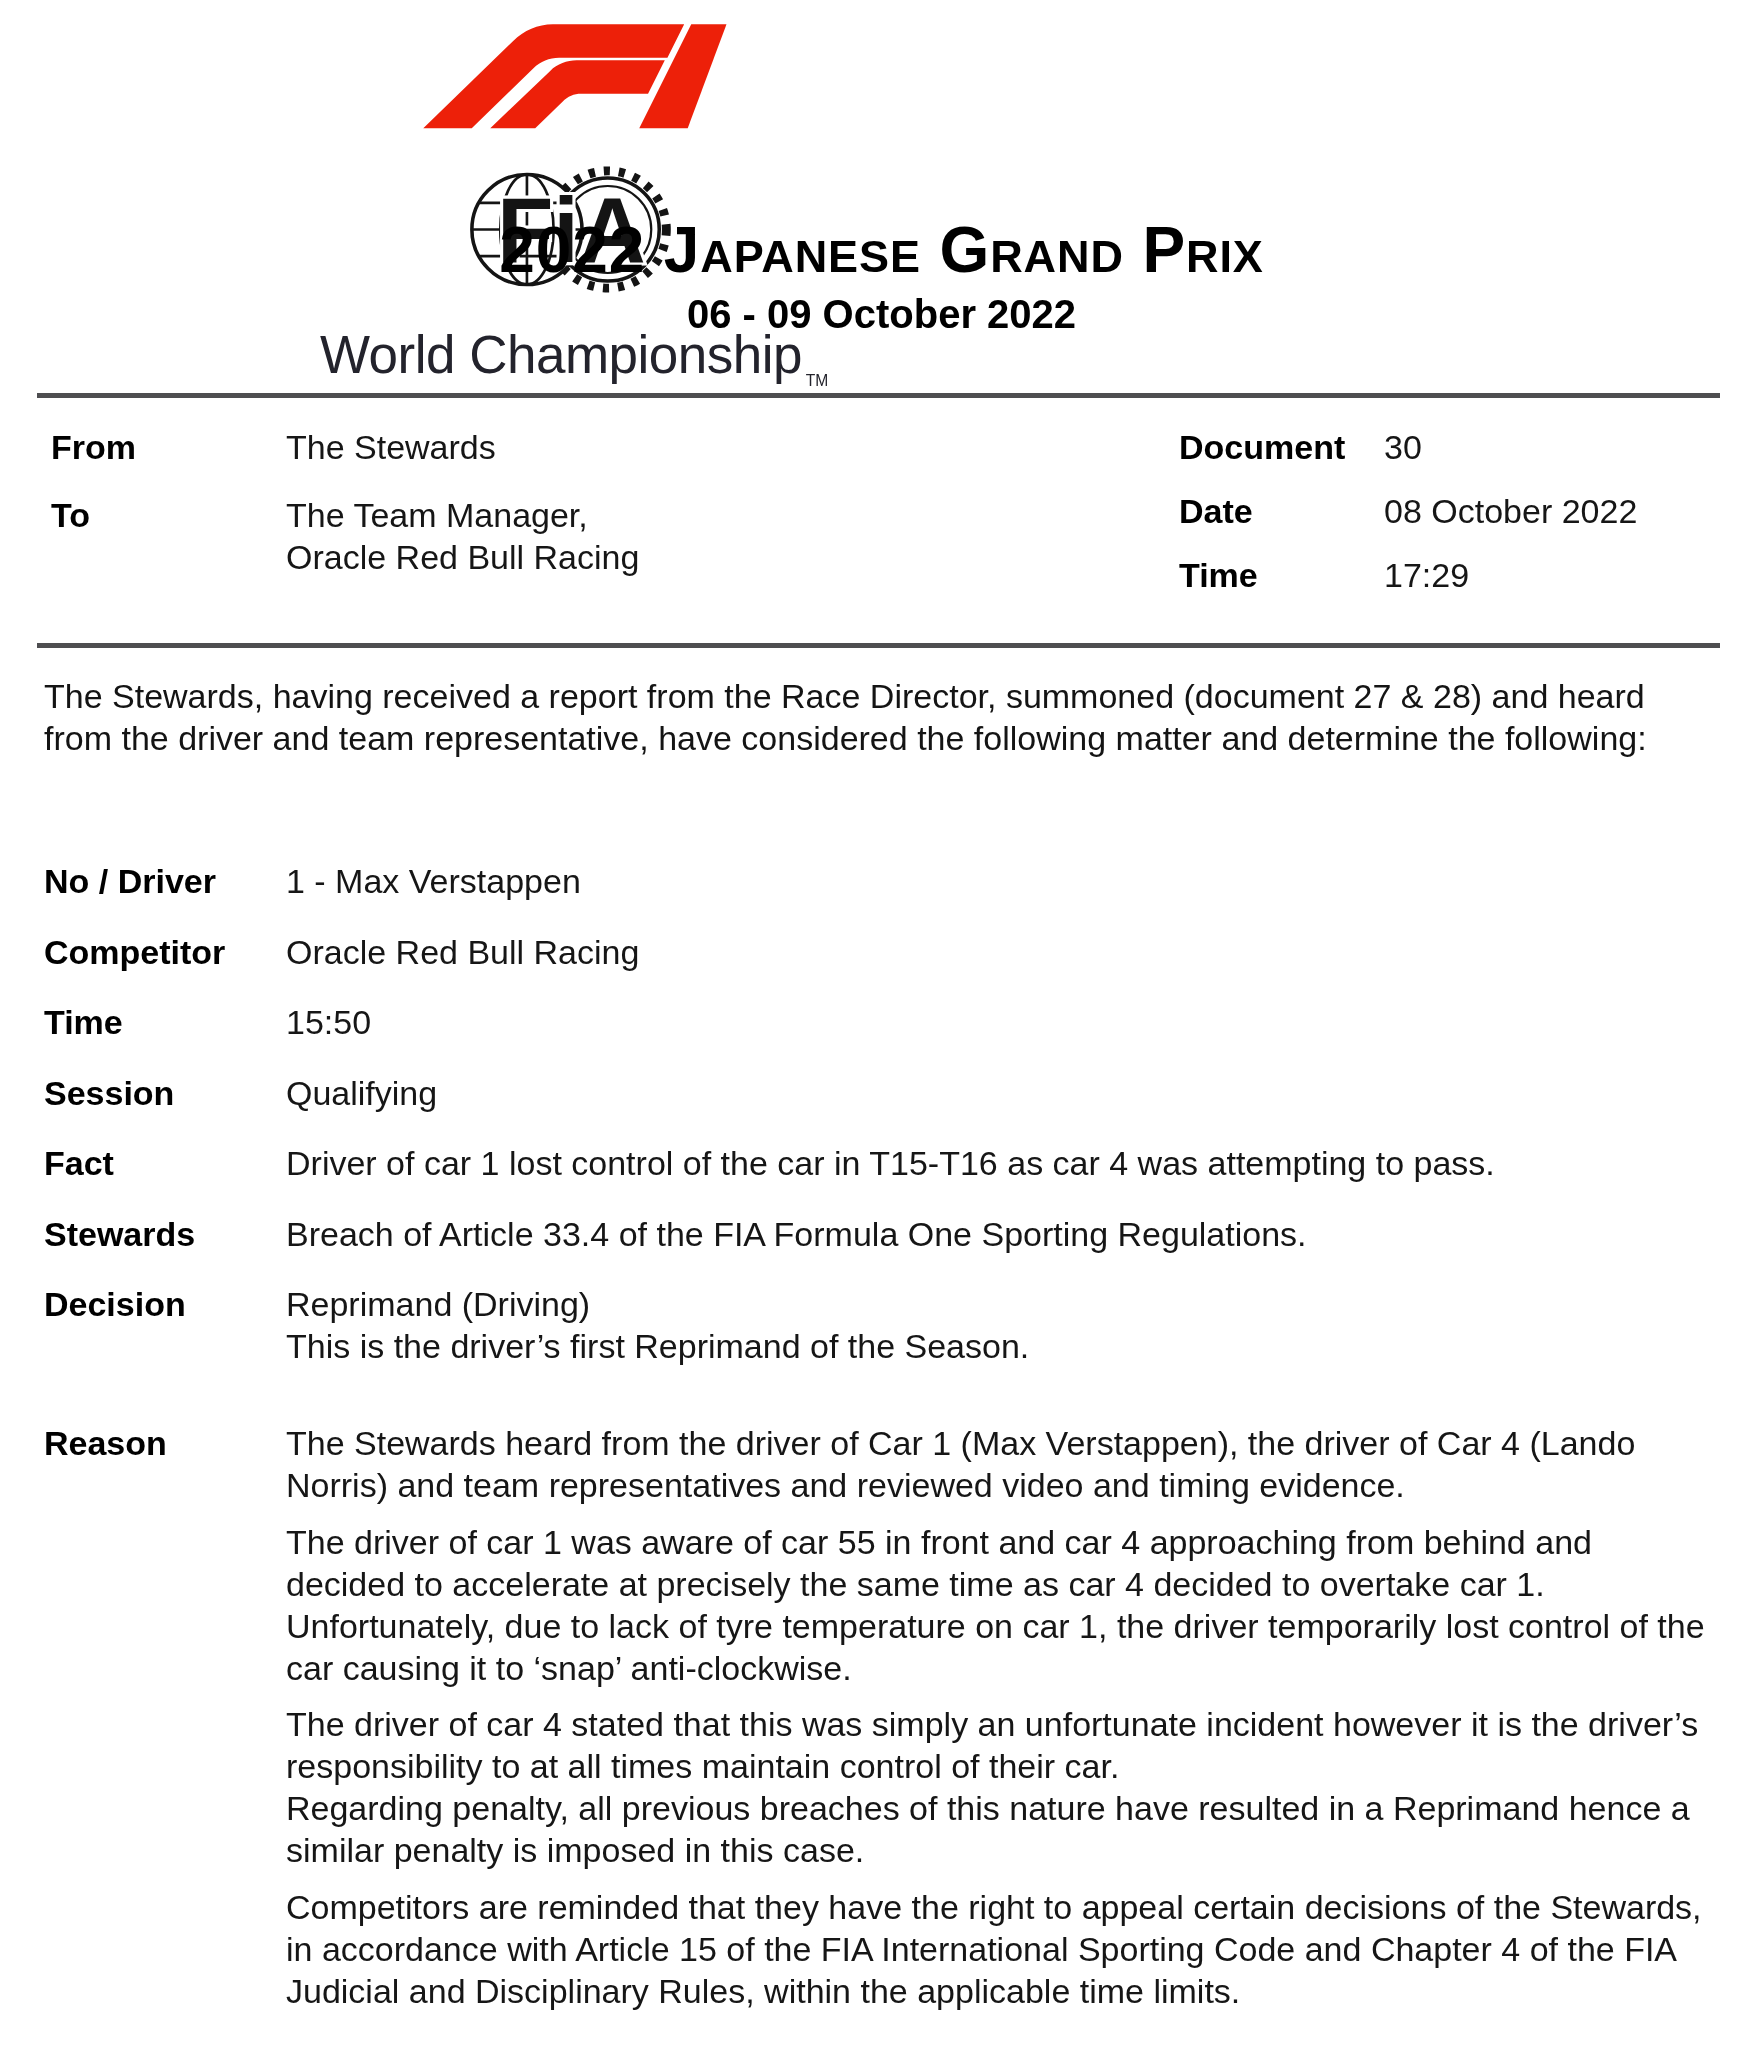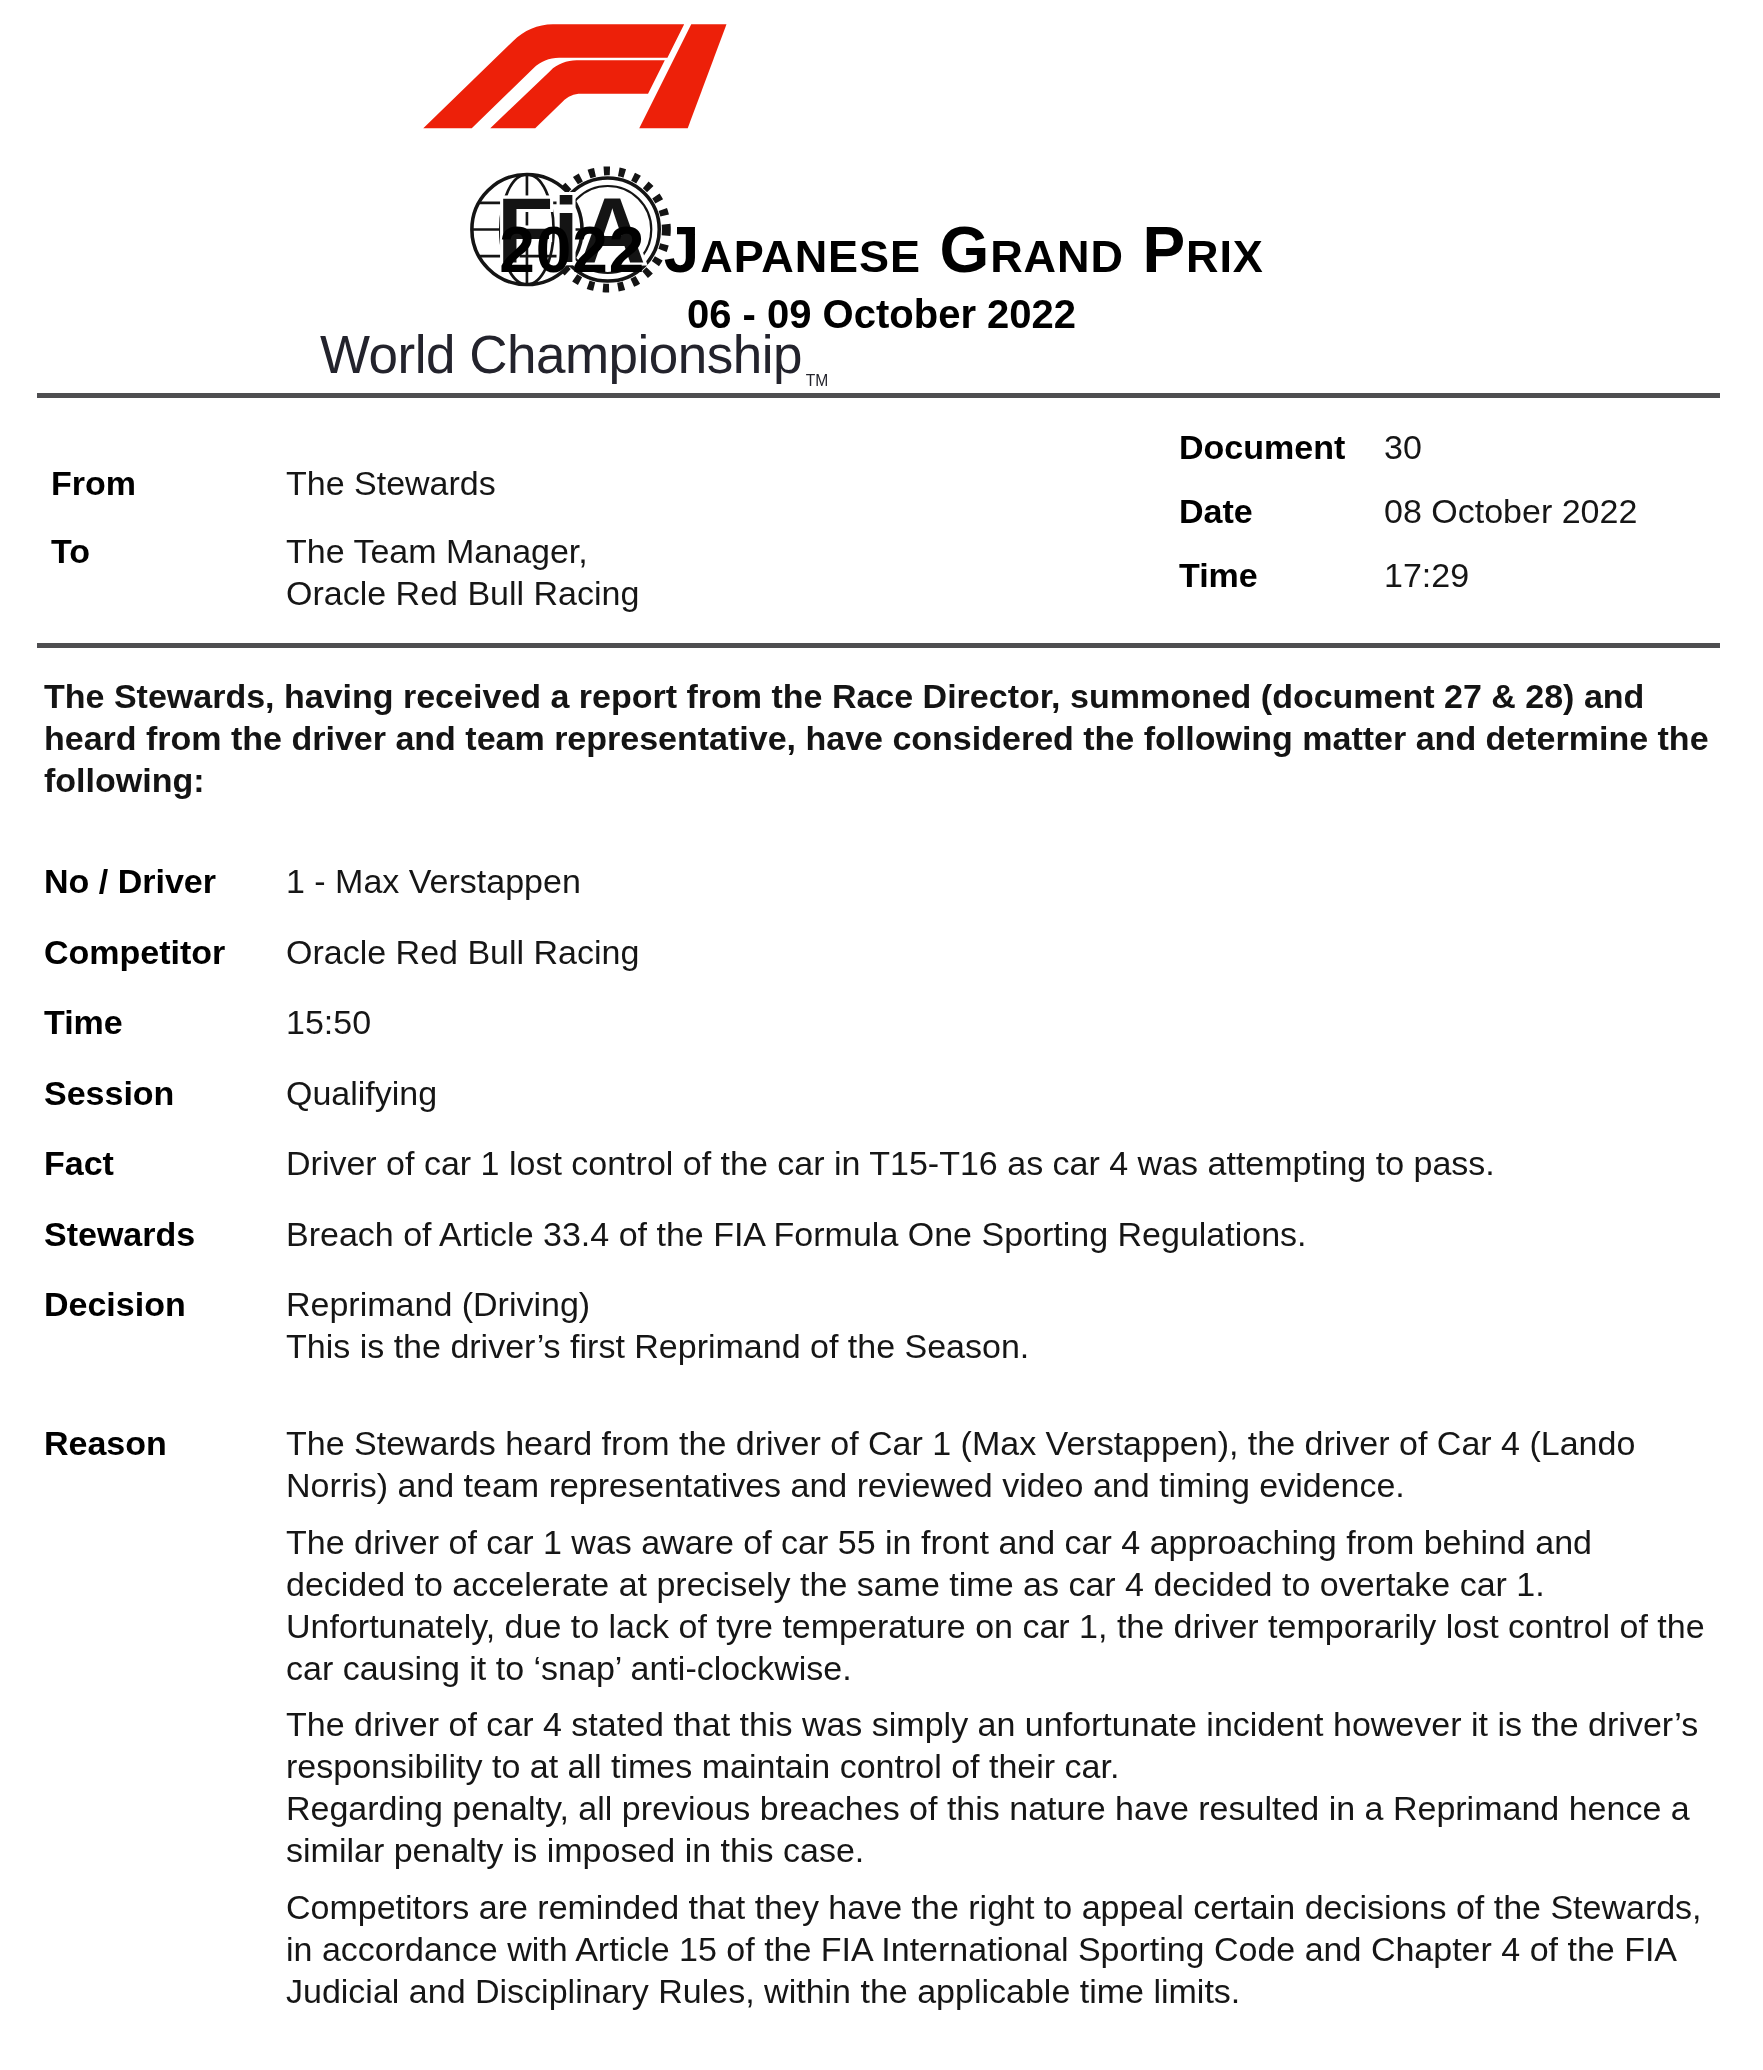--- a/index.html
+++ b/index.html
@@ -62,21 +62,21 @@
     left:37px;
     width:1683px;
     height:4.6px;
     background:#4e4e50;
   }
   .rule-top{top:393px;}
   .rule-mid{top:643px;}
   
   .meta-left{
     position:absolute;
-    top:426px; left:51px;margin-top:36px;
+    top:426px; left:51px;
   }
   .meta-right{
     position:absolute;
     top:426px; left:1179px;
   }
   .meta-row{display:flex;}
   .meta-row + .meta-row{margin-top:26px;}
   .meta-right .meta-row + .meta-row{margin-top:22px;}
   .meta-label{
     font-weight:bold;
@@ -95,21 +95,20 @@
   .pre{white-space:pre-line;}
   
   .intro{
     position:absolute;
     top:675px; left:44px;
     width:1667px;
     margin:0;
     font-size:34px;
     line-height:42px;
     color:#141414;
-    font-weight:bold;
   }
   
   .fields{
     position:absolute;
     top:860px; left:44px;
     width:1675px;
   }
   .field-row{
     display:flex;
     margin-bottom:28.5px;

